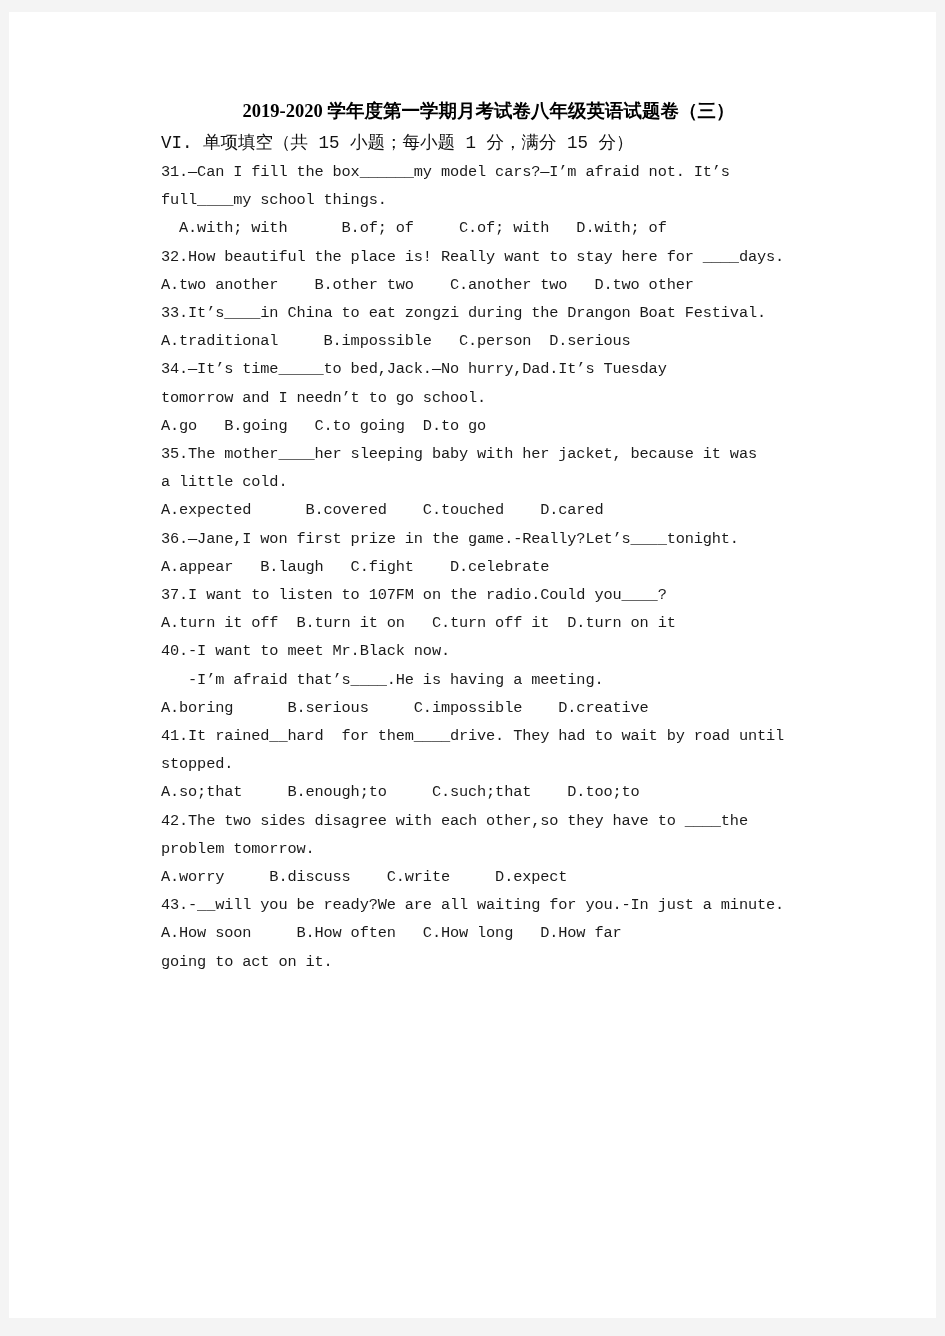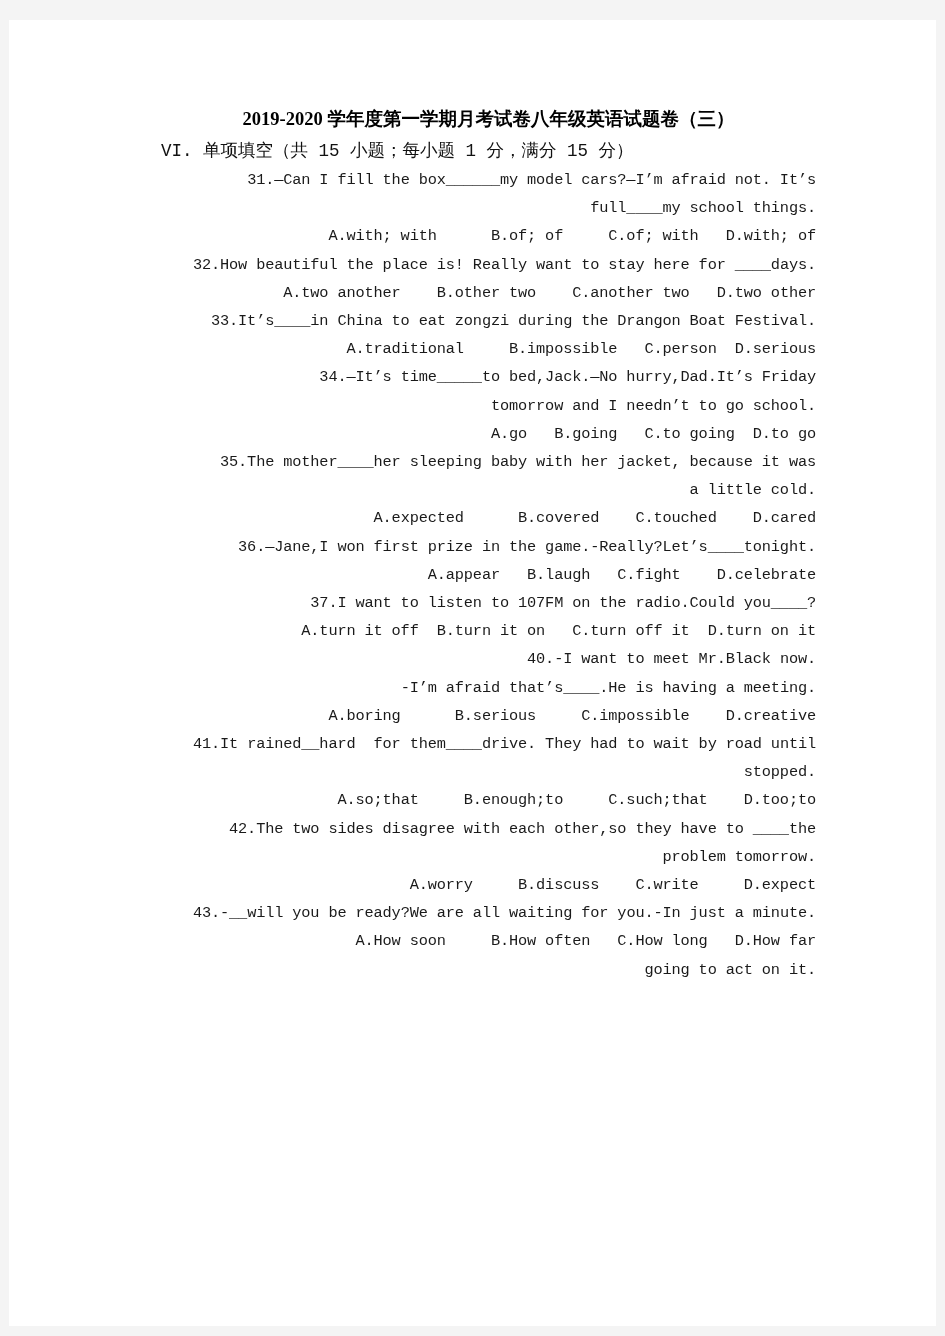--- a/index.html
+++ b/index.html
@@ -9,21 +9,21 @@
   }
   body {
     width: 945px;
     height: 1336px;
     overflow: hidden;
     font-family: "Liberation Serif", "DejaVu Serif", serif;
   }
   .page {
     position: absolute;
     left: 9px;
-    top: 20px;
+    top: 12px;
     width: 927px;
     height: 1306px;
     background: #ffffff;
     box-sizing: border-box;
   }
   .content {
     position: absolute;
     left: 152px;
     top: 86px;
     width: 655px;
@@ -49,21 +49,20 @@
   .q-block {
     margin: 0;
   }
   .line {
     font-family: "Liberation Mono", "DejaVu Sans Mono", monospace;
     font-size: 15.3px;
     line-height: 28.2px;
     color: #1a1a1a;
     white-space: pre;
     letter-spacing: -0.15px;
-    text-align: right;
   }
 </style>
 </head>
 <body>
 
 <div class="page">
   <div class="content">
 
     <div class="doc-title">2019-2020 学年度第一学期月考试卷八年级英语试题卷（三）</div>
 
@@ -77,21 +76,21 @@
         </div>
         <div class="q-block">
           <div class="line">32.How beautiful the place is! Really want to stay here for ____days.</div>
           <div class="line">A.two another    B.other two    C.another two   D.two other</div>
         </div>
         <div class="q-block">
           <div class="line">33.It’s____in China to eat zongzi during the Drangon Boat Festival.</div>
           <div class="line">A.traditional     B.impossible   C.person  D.serious</div>
         </div>
         <div class="q-block">
-          <div class="line">34.—It’s time_____to bed,Jack.—No hurry,Dad.It’s Friday</div>
+          <div class="line">34.—It’s time_____to bed,Jack.—No hurry,Dad.It’s Tuesday</div>
           <div class="line">tomorrow and I needn’t to go school.</div>
           <div class="line">A.go   B.going   C.to going  D.to go</div>
         </div>
         <div class="q-block">
           <div class="line">35.The mother____her sleeping baby with her jacket, because it was</div>
           <div class="line">a little cold.</div>
           <div class="line">A.expected      B.covered    C.touched    D.cared</div>
         </div>
         <div class="q-block">
           <div class="line">36.—Jane,I won first prize in the game.-Really?Let’s____tonight.</div>

